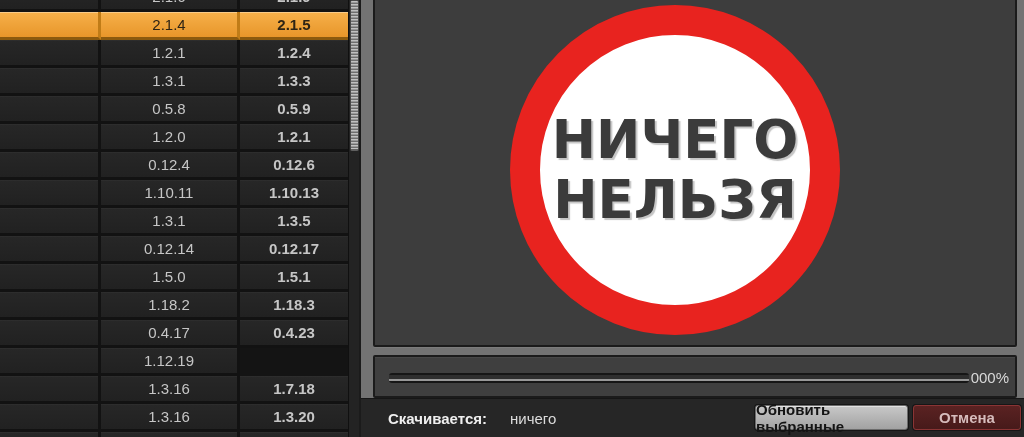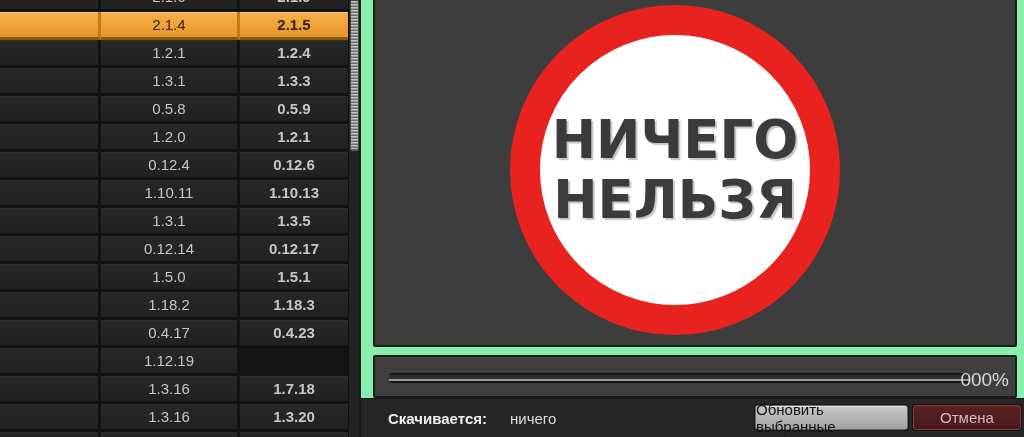--- a/index.html
+++ b/index.html
@@ -1,18 +1,18 @@
 <!DOCTYPE html>
 <html><head>
 <meta charset="utf-8">
 <style>
   * { margin:0; padding:0; box-sizing:border-box; }
   html,body { width:1024px; height:437px; overflow:hidden; }
   body { font-family:"Liberation Sans", sans-serif; background:#323232; }
-  .app { position:relative; width:1024px; height:437px; overflow:hidden; background:#86efac; }
+  .app { position:relative; width:1024px; height:437px; overflow:hidden; background:#737373; }
 
   
   .table-panel { position:absolute; left:0; top:0; width:348px; height:437px; background:#141414; overflow:hidden; }
   .vtable { position:absolute; left:0; top:-16px; width:348px; }
   .vrow { display:flex; height:28px; }
   .vcell { display:flex; align-items:center; justify-content:center;
            border-right:3px solid #121212; border-bottom:3px solid #121212;
            background:linear-gradient(#272727,#212121);
            color:#c6c6c6; font-size:15px;
            box-shadow:inset 0 1px 0 rgba(255,255,255,0.03); }
@@ -40,28 +40,28 @@
   .sign-line { font-family:"DejaVu Sans", sans-serif; font-weight:bold; font-size:53px;
            line-height:60px; color:#3b3b3b; letter-spacing:0px;
            text-shadow:2px 2px 1px rgba(150,150,150,0.55); white-space:nowrap; }
 
   
   .progress-panel { position:absolute; left:373px; top:355px; width:644px; height:43px;
            border:2px solid #1b1b1b; border-radius:2px; background:#3f3f3f;
            box-shadow:0 1px 0 rgba(255,255,255,0.06), inset 0 1px 0 rgba(255,255,255,0.05); }
   .progress-track { position:absolute; left:14px; top:16px; width:580px; height:10px; border-radius:3px;
            background:linear-gradient(to bottom,#161616 0 2px,#2e2e2e 2px 6px,#989898 6px 8px,#161616 8px 10px); }
-  .progress-percent { position:absolute; right:6px; top:12px; font-size:19px; color:#d8d8d8;text-align:right; }
+  .progress-percent { position:absolute; right:6px; top:12px; font-size:15px; color:#d8d8d8;text-align:right; }
 
   
   .bottom-bar { position:absolute; left:361px; top:398px; width:663px; height:39px;
            background:#262626; border-top:1px solid #161616; }
   .status { position:absolute; left:27px; top:0; height:39px; display:flex; align-items:center; font-size:15px; color:#dcdcdc; }
   .status b { color:#efefef; margin-right:23px; }
-  .btn { position:absolute; top:6px; height:25px; border-radius:3px; font-size:15px; font-weight:normal;
+  .btn { position:absolute; top:6px; height:25px; border-radius:3px; font-size:15px; font-weight:bold;
            display:flex; align-items:center; justify-content:center; cursor:pointer;
            font-family:"Liberation Sans", sans-serif; }
   .btn-update { right:116px; width:153px; color:#141414;
            background:linear-gradient(#c8c8c8,#a2a2a2);
            border:1px solid #6b6b6b; box-shadow:0 0 0 1px #161616, inset 0 1px 0 #e2e2e2; }
   .btn-cancel { right:3px; width:108px; color:#d6bcbc;
            background:linear-gradient(#5a2222,#471a1a);
            border:1px solid #8a3434; box-shadow:0 0 0 1px #161616; }
 </style>
 </head>

